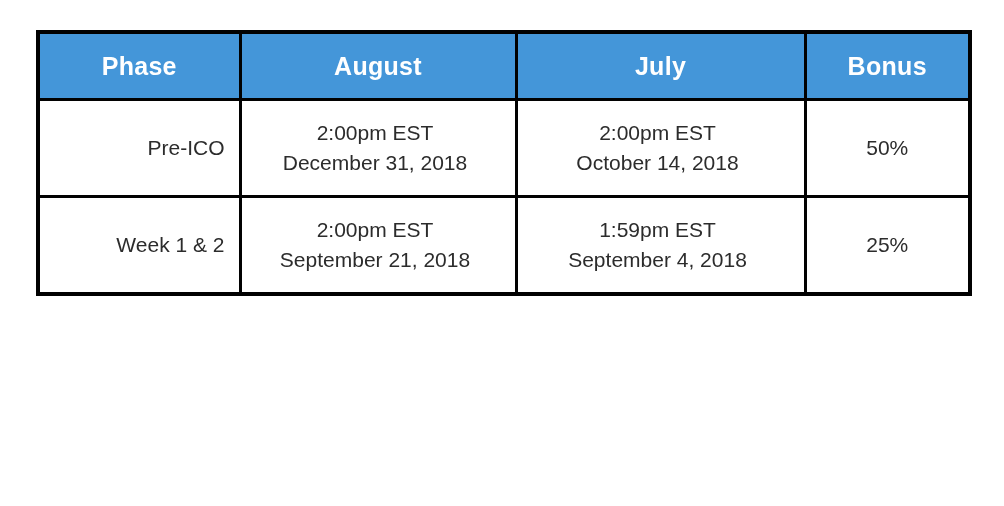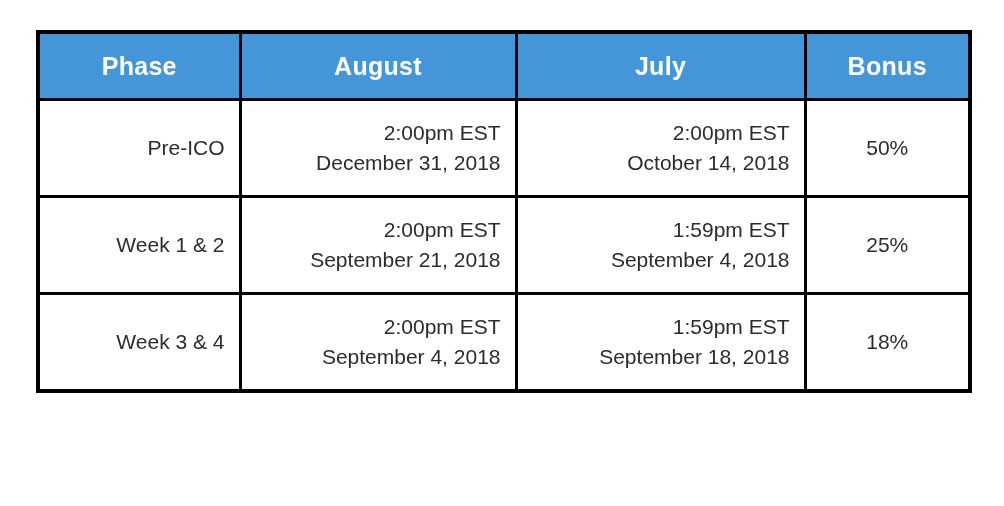--- a/index.html
+++ b/index.html
@@ -51,21 +51,21 @@
     font-size: 21px;
     height: 94px;
     padding: 0 14px;
     vertical-align: middle;
     line-height: 1.42;
   }
   td.cell-phase {
     text-align: right;
   }
   td.cell-date {
-    text-align: right;
+    text-align: center;
     padding-left: 8px;
   }
   td.cell-bonus {
     text-align: center;
   }
   .date-line {
     display: block;
     white-space: nowrap;
   }
 </style>
@@ -110,30 +110,18 @@
           <span class="date-line">2:00pm EST</span>
           <span class="date-line">September 21, 2018</span>
         </td>
         <td class="cell-date">
           <span class="date-line">1:59pm EST</span>
           <span class="date-line">September 4, 2018</span>
         </td>
         <td class="cell-bonus">25%</td>
       </tr>
 
-      <tr>
-        <td class="cell-phase">Week 3 &amp; 4</td>
-        <td class="cell-date">
-          <span class="date-line">2:00pm EST</span>
-          <span class="date-line">September 4, 2018</span>
-        </td>
-        <td class="cell-date">
-          <span class="date-line">1:59pm EST</span>
-          <span class="date-line">September 18, 2018</span>
-        </td>
-        <td class="cell-bonus">18%</td>
-      </tr>
 
 
     </tbody>
   </table>
 
 </div>
 
 </body></html>

